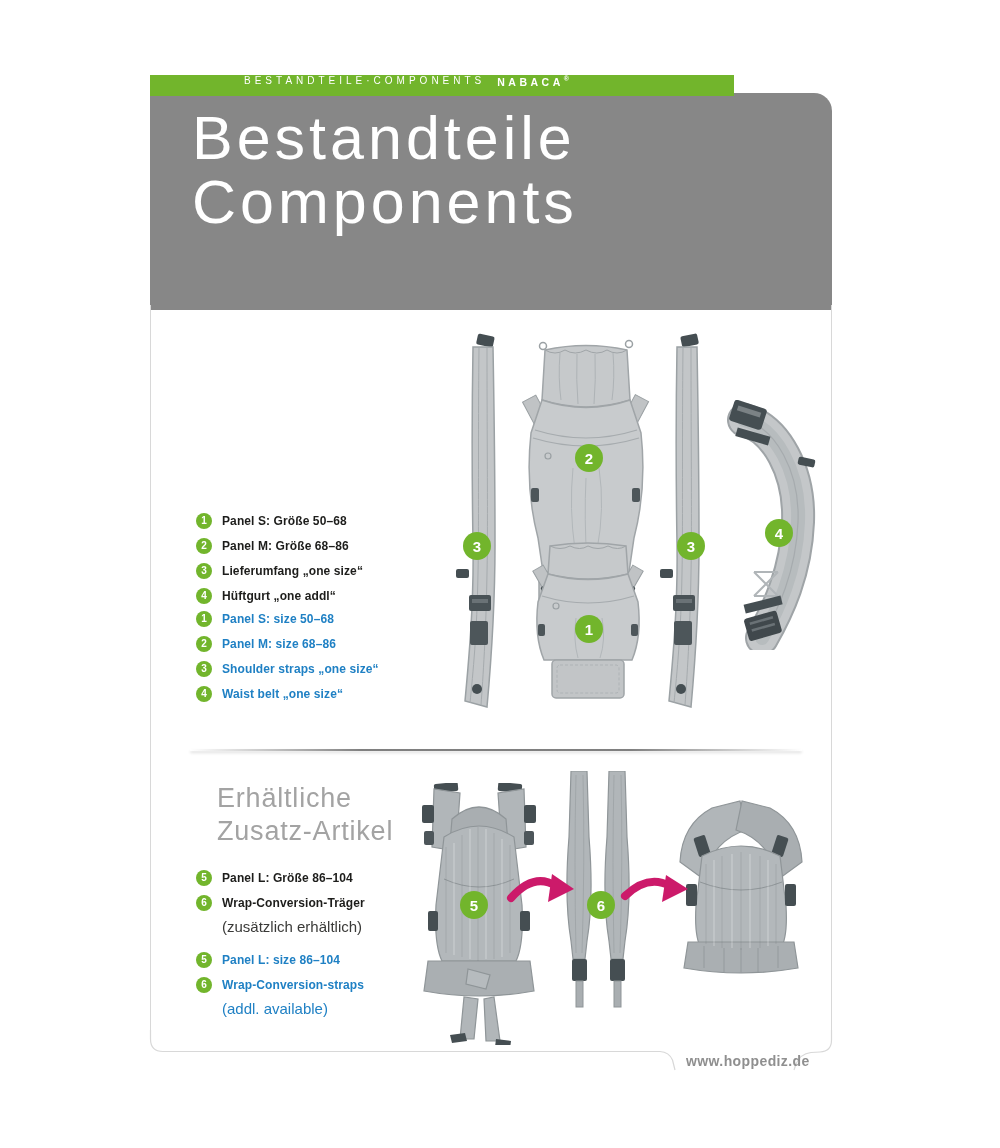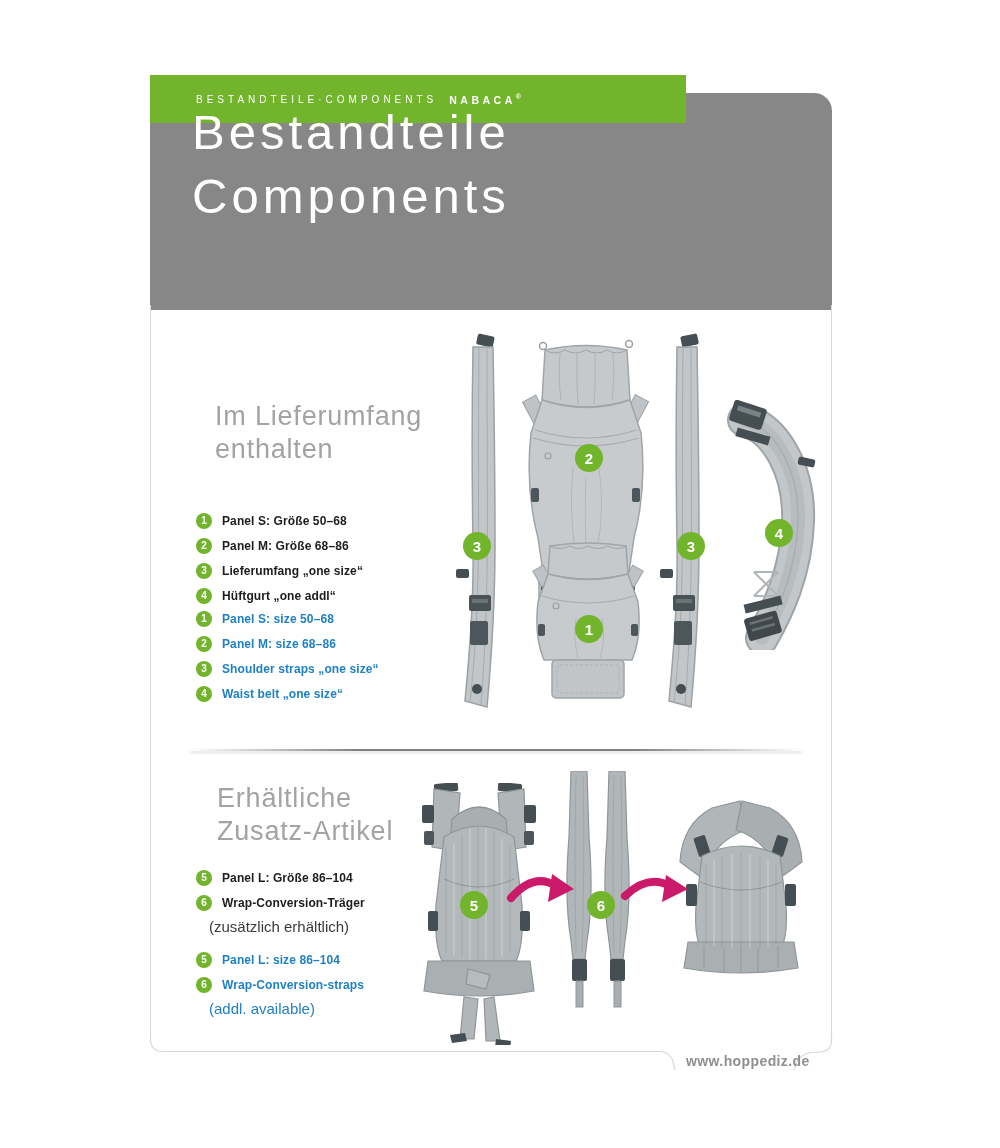--- a/index.html
+++ b/index.html
@@ -2,27 +2,27 @@
 <html style="--green: #72b52c; --header-gray: #878787; --blue: #1f80c4; --magenta: #cc1a6a;"><head>
 <meta charset="utf-8">
 <style>
   html,body{margin:0;padding:0;background:#fff;}
   #page{position:relative;width:1000px;height:1148px;background:#fff;overflow:hidden;
         font-family:"Liberation Sans","DejaVu Sans",sans-serif;}
 
   
   .gray-header{position:absolute;left:150px;top:93px;width:682px;height:217px;
                background:var(--header-gray,#878787);border-radius:0 18px 0 0;}
-  .green-bar{position:absolute;left:150px;top:75px;width:536px;height:48px;
-             background:var(--green,#72b52c);display:flex;align-items:center;}
+  .green-bar{position:absolute;left:150px;top:75px;width:536px;height:21px;
+             background:var(--green,#72b52c);display:flex;padding-left:48px;}
   .green-bar .bar-label{color:#fff;font-size:10px;letter-spacing:4px;margin-left:46px;white-space:nowrap;}
   .green-bar .bar-brand{color:#fff;font-size:10.5px;font-weight:bold;letter-spacing:3.5px;margin-left:12px;white-space:nowrap;}
   .green-bar .bar-reg{color:#fff;font-size:7px;vertical-align:super;letter-spacing:0;}
-  .big-title{position:absolute;left:192px;top:100px;color:#fff;font-weight:300;
-             font-size:49px;line-height:64px;letter-spacing:4px;}
+  .big-title{position:absolute;left:192px;top:106px;color:#fff;font-weight:300;
+             font-size:61px;line-height:64px;letter-spacing:4px;}
 
   
   .card-sides{position:absolute;left:150px;top:305px;width:680px;height:725px;
               border-left:1.2px solid #d8d8d8;border-right:1.2px solid #d8d8d8;}
   .bottom-edge{position:absolute;left:148px;top:1029px;width:704px;height:50px;}
   .footer-url{position:absolute;left:686px;top:1053px;font-size:14px;font-weight:bold;
               color:#8f8f8f;letter-spacing:0.4px;}
 
   .divider{position:absolute;left:190px;top:749px;width:612px;height:2px;border-radius:1px;
            background:linear-gradient(to right,rgba(160,160,160,0),rgba(105,105,105,.85) 28%,rgba(105,105,105,.85) 72%,rgba(160,160,160,0));
@@ -35,21 +35,21 @@
 
   
   .item-list{position:absolute;left:196px;}
   #list-de-1{top:508px;}
   #list-en-1{top:606px;}
   #list-de-2{top:865px;}
   #list-en-2{top:947px;}
   .li-row{display:flex;align-items:center;height:25px;}
   .li-text{font-size:12px;font-weight:bold;color:#1d1d1b;letter-spacing:0.1px;white-space:nowrap;}
   .en .li-text{color:var(--blue,#1f80c4);}
-  .li-note{margin-left:13px;height:24px;line-height:24px;font-size:15px;color:#3a3a38;white-space:nowrap;}
+  .li-note{margin-left:26px;height:24px;line-height:24px;font-size:15px;color:#3a3a38;white-space:nowrap;}
   .en .li-note{color:var(--blue,#1f80c4);}
   .badge{background:var(--green,#72b52c);color:#fff;border-radius:50%;display:flex;
          align-items:center;justify-content:center;font-weight:bold;}
   .badge-sm{width:16px;height:16px;font-size:10px;margin-right:10px;flex:0 0 16px;}
   .badge-lg{position:absolute;width:28px;height:28px;font-size:15px;z-index:5;}
 
   
   .fig{position:absolute;}
   .arrow-path{stroke:var(--magenta,#cc1a6a);}
   .arrow-head{fill:var(--magenta,#cc1a6a);}
@@ -73,24 +73,20 @@
   <svg class="bottom-edge" viewBox="0 0 704 50">
     <g fill="none" stroke="#d8d8d8" stroke-width="1.2">
       <path d="M 2.5 1 L 2.5 10 Q 2.5 22.5 15 22.5 L 512 22.5 Q 521 23 524.5 31 L 527 41"></path>
       <path d="M 646 41 L 648 35 Q 652 25 663 23.5 L 672 23 Q 683.5 22.5 683.5 11 L 683.5 1"></path>
     </g>
   </svg>
   <div class="footer-url">www.hoppediz.de</div>
 
   <div class="divider"></div>
 
-  <div id="heading-included" class="sec-heading">
-    <span>Im Lieferumfang</span><br>
-    <span>enthalten</span>
-  </div>
   <div id="list-de-1" class="item-list de">
       <div class="li-row">
         <span class="badge badge-sm">1</span>
         <span class="li-text">Panel S: Größe 50–68</span>
       </div>
       <div class="li-row">
         <span class="badge badge-sm">2</span>
         <span class="li-text">Panel M: Größe 68–86</span>
       </div>
       <div class="li-row">

